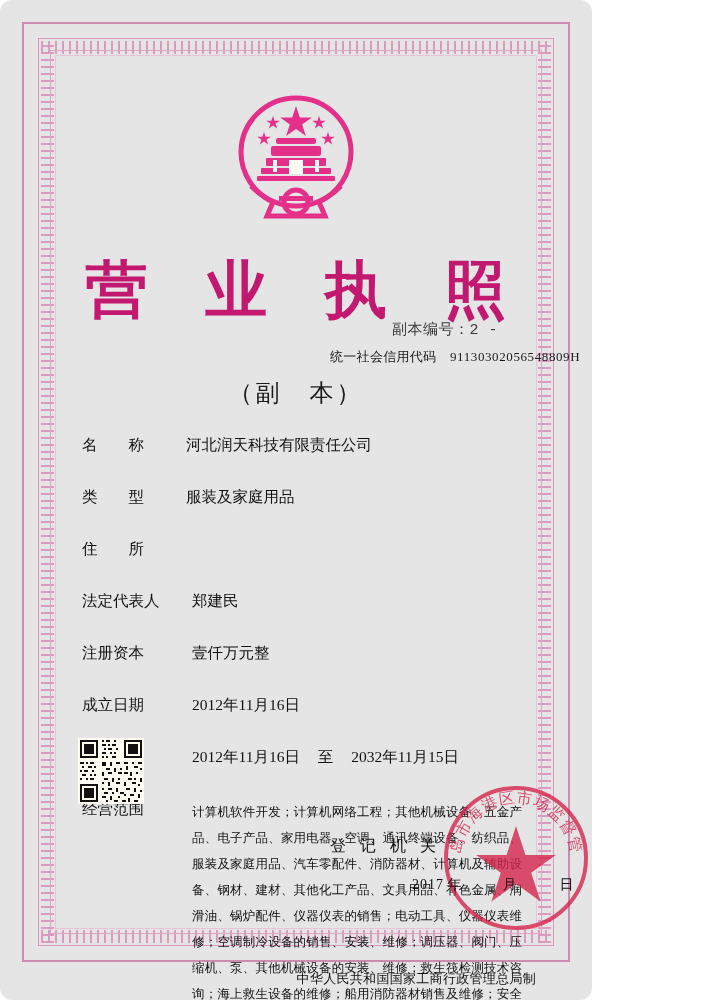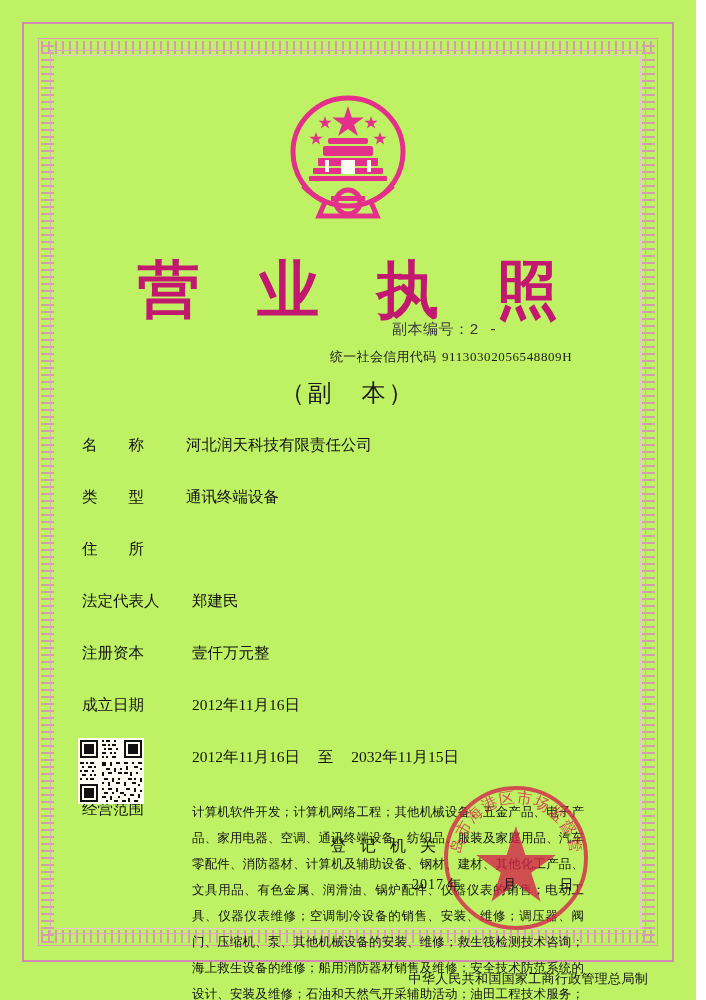--- a/index.html
+++ b/index.html
@@ -5,24 +5,25 @@
   html, body {
     margin: 0;
     padding: 0;
     background: #ffffff;
   }
   body {
     font-family: "Liberation Serif", "DejaVu Serif", serif;
   }
   .page {
     position: relative;
-    width: 696px;
+    width: 592px;
     height: 1000px;
-    background: #bef264;
+    background: #e5e5e5;
     overflow: hidden;
+    border-radius: 12px;
   }
 
   
   .outer-border {
     position: absolute;
     left: 22px;
     top: 22px;
     right: 22px;
     bottom: 38px;
     border: 2px solid #cf8ab0;
@@ -111,21 +112,21 @@
   }
   .credit-code {
     position: absolute;
     left: 330px;
     top: 348px;
     font-size: 13px;
     color: #1a1a1a;
     letter-spacing: .3px;
   }
   .credit-code .code-val {
-    margin-left: 2px;
+    margin-left: 10px;
     letter-spacing: .6px;
   }
 
   
   .fields {
     position: absolute;
     left: 82px;
     top: 404px;
     right: 70px;
   }
@@ -203,21 +204,21 @@
     font-size: 11px;
     color: #333;
   }
   .footer-site .url {
     color: #1a6fbf;
     text-decoration: underline;
     margin-left: 2px;
   }
   .footer-right {
     position: absolute;
-    right: 48px;
+    right: 56px;
     bottom: 12px;
     font-size: 13px;
     color: #111;
     letter-spacing: .3px;
   }
 </style>
 </head>
 <body>
 
 <div class="page">
@@ -268,21 +269,21 @@
 
   <div class="fields">
 
     <div class="row">
       <div class="lbl">名　　称</div>
       <div class="val">河北润天科技有限责任公司</div>
     </div>
 
     <div class="row">
       <div class="lbl">类　　型</div>
-      <div class="val">通讯终端设备</div>
+      <div class="val">服装及家庭用品</div>
     </div>
 
     <div class="row">
       <div class="lbl">住　　所</div>
     </div>
 
     <div class="row">
       <div class="lbl spread2">法定代表人</div>
       <div class="val">郑建民</div>
     </div>

